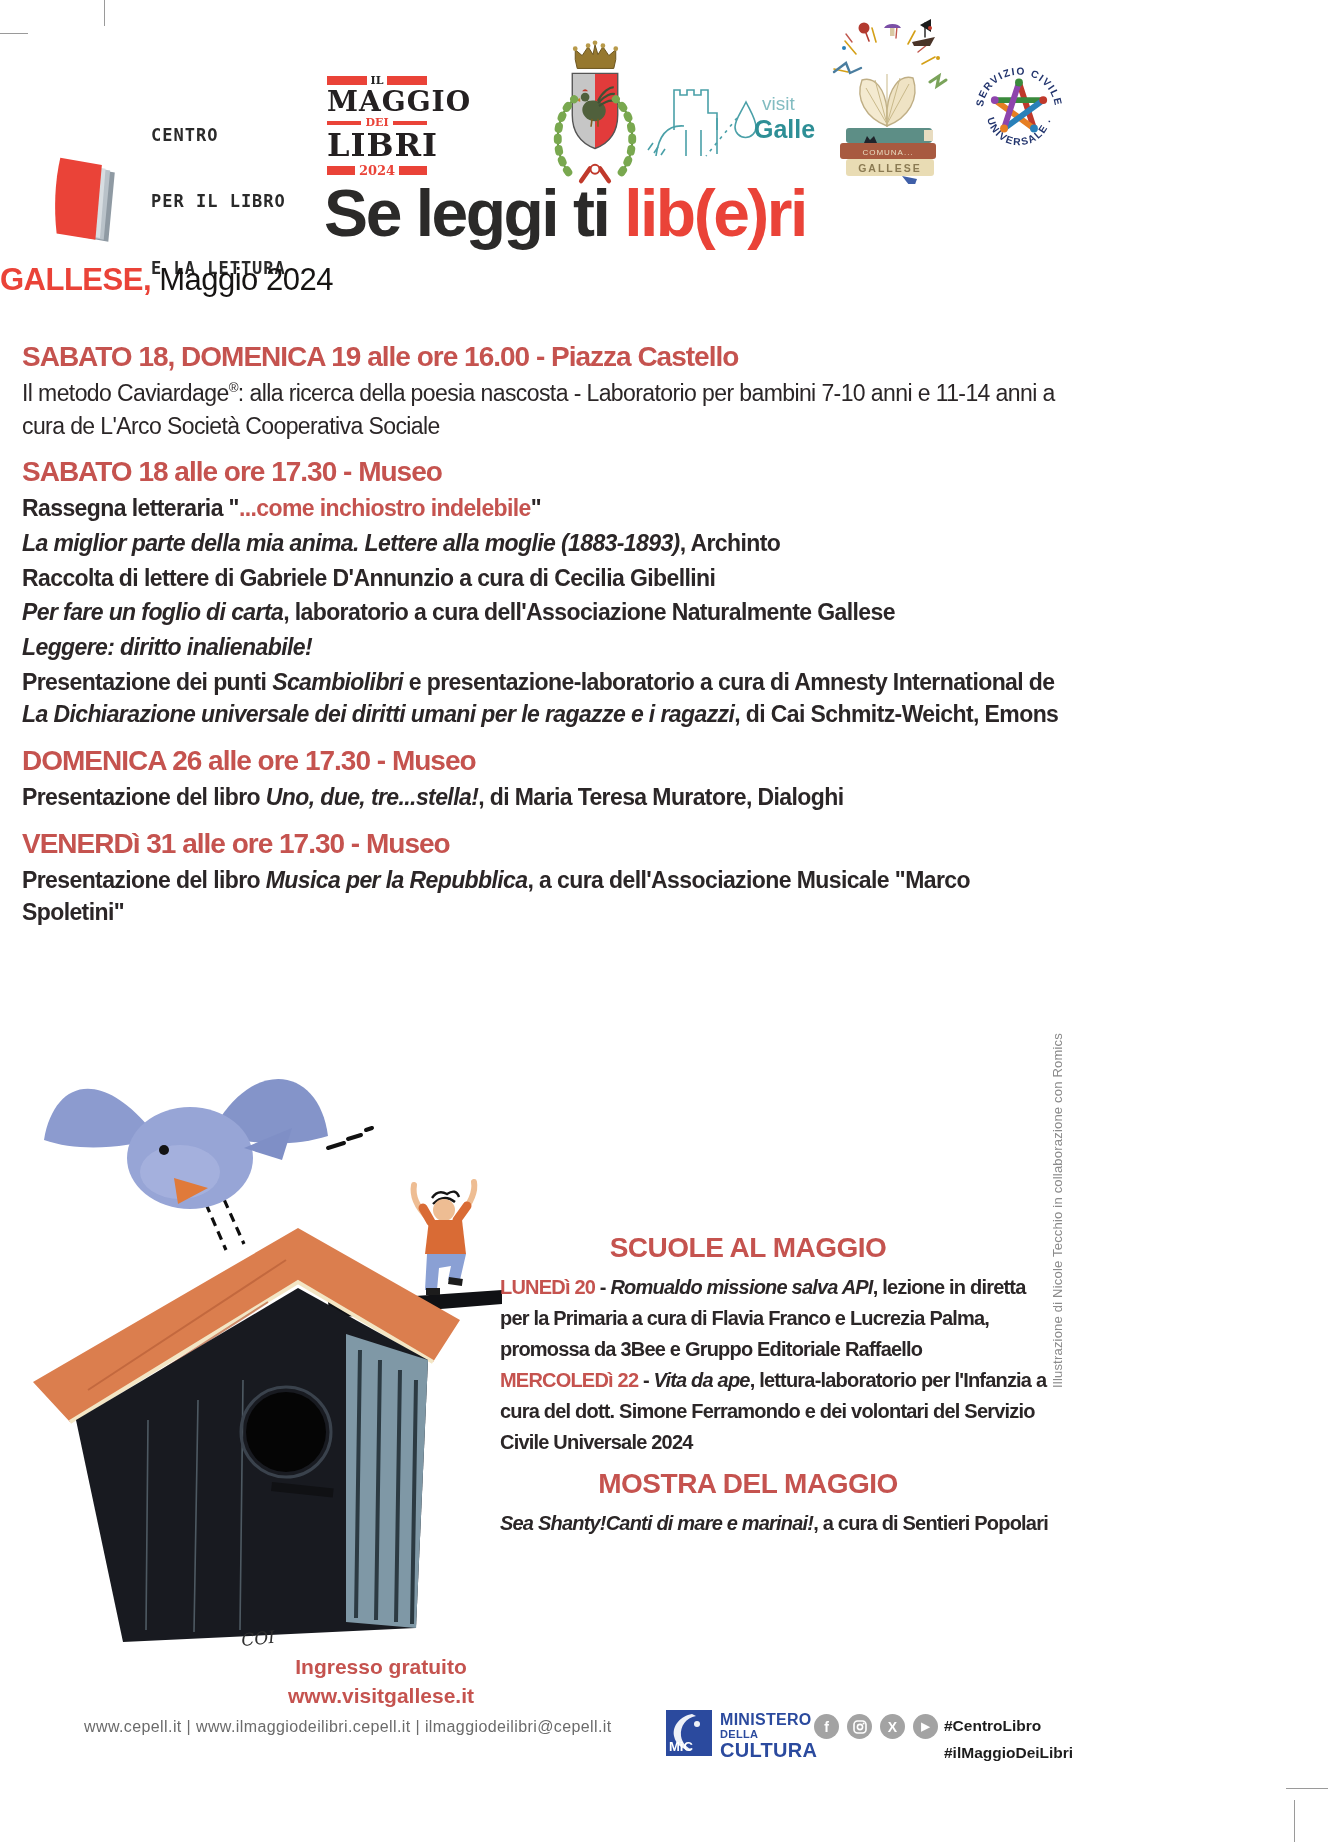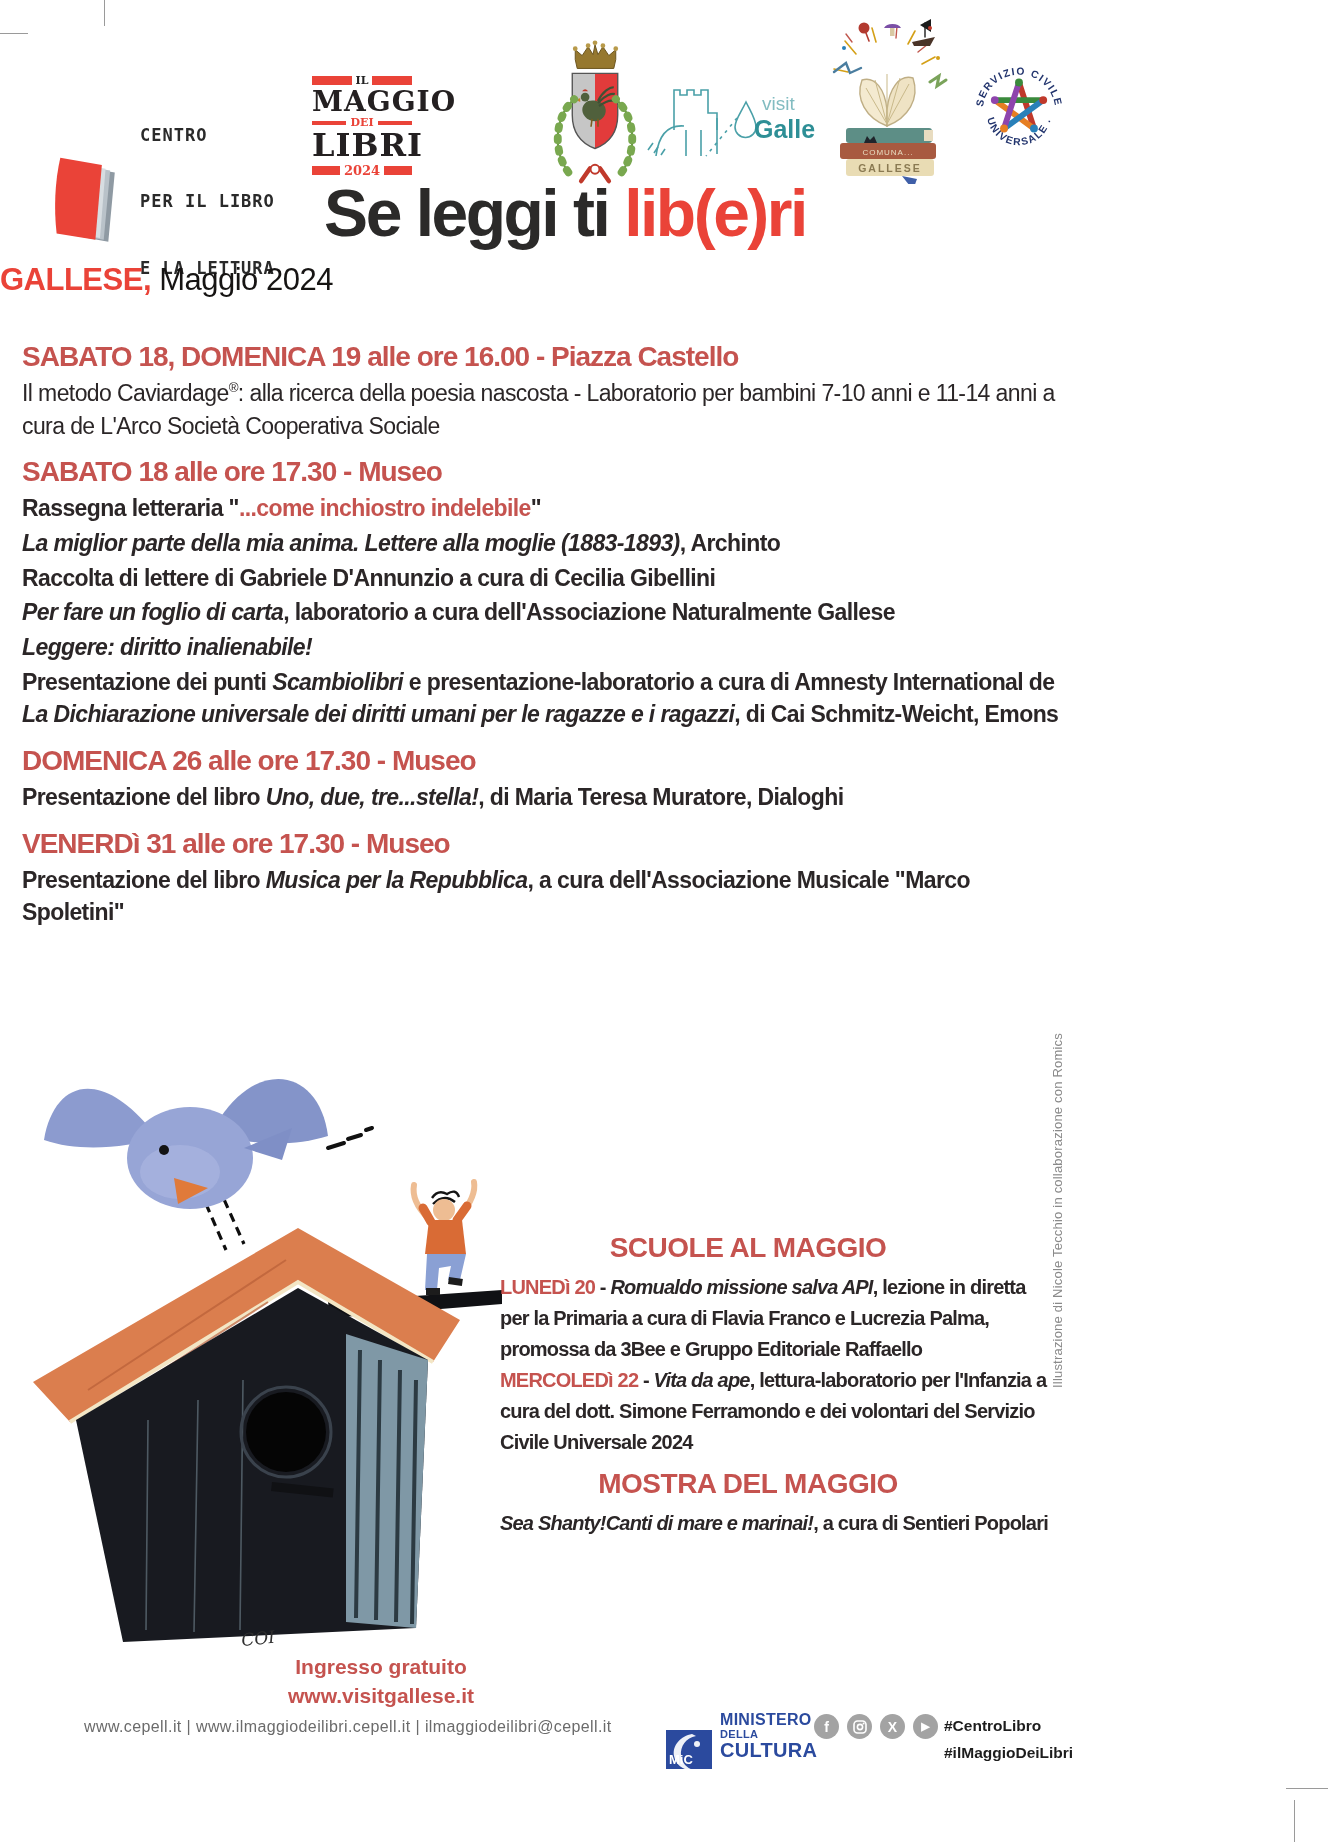--- a/index.html
+++ b/index.html
@@ -15,22 +15,22 @@
   #poster{
     position:relative;width:1328px;height:1842px;background:#ffffff;
     font-family:"Liberation Sans",sans-serif;color:var(--ink);
     overflow:hidden;margin:0 auto;
   }
   
   .crop{position:absolute;background:#9a9a9a;}
   
   .logo-cepell{position:absolute;left:52px;top:80px;display:flex;align-items:center;gap:16px;}
   .cepell-text{font-family:"DejaVu Sans Mono",monospace;font-weight:bold;font-size:17px;
-    line-height:1.3;letter-spacing:1px;color:#2a2a2a;white-space:pre;}
-  .logo-maggio{position:absolute;left:312px;top:74px;width:100px;text-align:center;
+    line-height:1.3;letter-spacing:1px;color:#2a2a2a;white-space:pre;margin-left:11px;}
+  .logo-maggio{position:absolute;left:327px;top:74px;width:100px;text-align:center;
     font-family:"DejaVu Serif",serif;}
   .mg-row{display:flex;align-items:center;gap:4px;}
   .mg-bar{flex:1;height:9px;background:var(--red-bright);}
   .mg-bar.thin{height:4px;}
   .mg-il{font-size:11px;font-weight:bold;color:#222;}
   .mg-dei{font-size:11px;font-weight:bold;color:var(--red-bright);}
   .mg-year{font-size:13px;font-weight:bold;color:var(--red-bright);}
   .mg-big{font-size:28px;font-weight:bold;color:#242021;letter-spacing:1px;line-height:1.05;}
   .mg-libri{font-size:32px;}
   .logo-stemma{position:absolute;left:540px;top:22px;}
@@ -65,21 +65,21 @@
   
   .bird-illustration{position:absolute;left:28px;top:1030px;}
   .credit{position:absolute;left:1050px;top:1016px;height:372px;
     writing-mode:vertical-rl;transform:rotate(180deg);font-size:13px;color:#8a8a8a;
     letter-spacing:0.2px;white-space:nowrap;}
   .ingresso{position:absolute;left:261px;top:1652px;width:240px;text-align:center;
     font-size:21px;font-weight:bold;color:var(--red-head);line-height:1.4;}
   
   .footer-links{position:absolute;left:84px;top:1718px;font-size:16px;color:var(--gray-text);letter-spacing:0.4px;}
   .mic{position:absolute;left:666px;top:1710px;display:flex;gap:8px;align-items:flex-start;}
-  .mic-square{width:46px;height:39px;background:var(--mic-blue);position:relative;margin-top:20px;}
+  .mic-square{width:46px;height:46px;background:var(--mic-blue);position:relative;}
   .mic-abbr{position:absolute;left:3px;bottom:2px;color:#fff;font-size:13px;font-weight:bold;}
   .mic-text{color:var(--mic-blue);line-height:1.05;padding-top:2px;}
   .mic-l1{font-size:16px;font-weight:600;letter-spacing:0.3px;}
   .mic-l2{font-size:11px;font-weight:600;letter-spacing:0.3px;}
   .mic-l3{font-size:20px;font-weight:bold;letter-spacing:0.3px;}
   .socials{position:absolute;left:814px;top:1714px;display:flex;gap:8px;}
   .soc{width:25px;height:25px;border-radius:50%;background:#a3a3a3;color:#fff;
     display:flex;align-items:center;justify-content:center;font-weight:bold;font-size:14px;}
   .soc svg{display:block;}
   .hashtags{position:absolute;left:944px;top:1712px;font-size:15.5px;font-weight:600;

